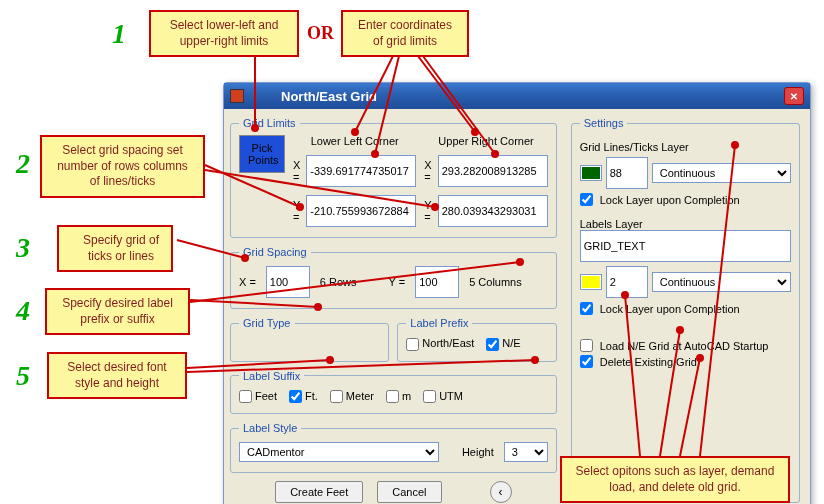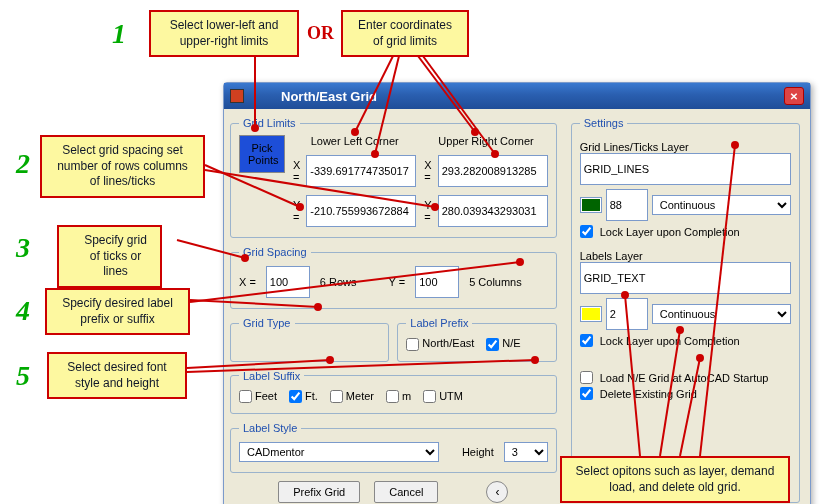--- a/index.html
+++ b/index.html
@@ -12,21 +12,21 @@
     height: 504px;
     position: relative;
     overflow: hidden;
   }
   .callout {
     position: absolute;
     background: #fdf8a0;
     border: 2px solid #c00;
     padding: 6px 10px;
     text-align: center;
-    color: #0f172a;
+    color: #7f1d1d;
     font-size: 12px;
     line-height: 1.3;
     z-index: 50;
   }
   .step-num {
     position: absolute;
     font-family: Georgia, serif;
     font-size: 28px;
     font-weight: bold;
     font-style: italic;
@@ -167,21 +167,21 @@
 <div class="step-num" style="left:112px; top:18px;">1</div>
 <div class="step-num" style="left:16px; top:148px;">2</div>
 <div class="step-num" style="left:16px; top:232px;">3</div>
 <div class="step-num" style="left:16px; top:295px;">4</div>
 <div class="step-num" style="left:16px; top:360px;">5</div>
 
 <div class="callout" style="left:149px; top:10px; width:150px;">Select lower-left and upper-right limits</div>
 <div class="or-label" style="left:307px; top:23px;">OR</div>
 <div class="callout" style="left:341px; top:10px; width:128px;">Enter coordinates of grid limits</div>
 <div class="callout" style="left:40px; top:135px; width:165px;">Select grid spacing set number of rows columns of lines/ticks</div>
-<div class="callout" style="left:57px; top:225px; width:105px;padding-left:22px;">Specify grid of ticks or lines</div>
+<div class="callout" style="left:57px; top:225px; width:116px;padding-left:22px;">Specify grid of ticks or lines</div>
 <div class="callout" style="left:45px; top:288px; width:145px;">Specify desired label prefix or suffix</div>
 <div class="callout" style="left:47px; top:352px; width:140px;">Select desired font style and height</div>
 <div class="callout" style="left:560px; top:456px; width:230px;">Select opitons such as layer, demand load, and delete old grid.</div>
 
 <svg class="lines" width="824" height="504">
   <g stroke="#c00" stroke-width="2" fill="#c00">
 
     <line x1="255" y1="52" x2="255" y2="128"></line>
     <circle cx="255" cy="128" r="3"></circle>
 
@@ -308,33 +308,32 @@
           </select>
           <span style="flex:1;"></span>
           <label>Height</label>
           <select style="width:44px;">
             <option>3</option>
           </select>
         </div>
       </fieldset>
 
       <div class="dlg-buttons">
-        <button class="btn">Prefix Grid</button>
+        <button class="btn">Create Feet</button>
         <button class="btn">Cancel</button>
         <span style="width:20px;"></span>
         <span class="round-btn">‹</span>
       </div>
     </div>
 
     <div class="right-col">
       <fieldset class="settings" style="height:100%;">
         <legend>Settings</legend>
 
         <span class="sect-label">Grid Lines/Ticks Layer</span>
-        <input type="text" style="width: 100%;" value="GRID_LINES">
         <div class="layer-row">
           <span class="color-swatch">
               <span class="inner" style="background:#006400;"></span>
             </span>
           <input type="text" style="width: 42px;" value="88">
           <select style="flex:1;"><option>Continuous</option></select>
         </div>
         <label class="chk">
             <input type="checkbox" checked="" style="">
             <span>Lock Layer upon Completion</span>

